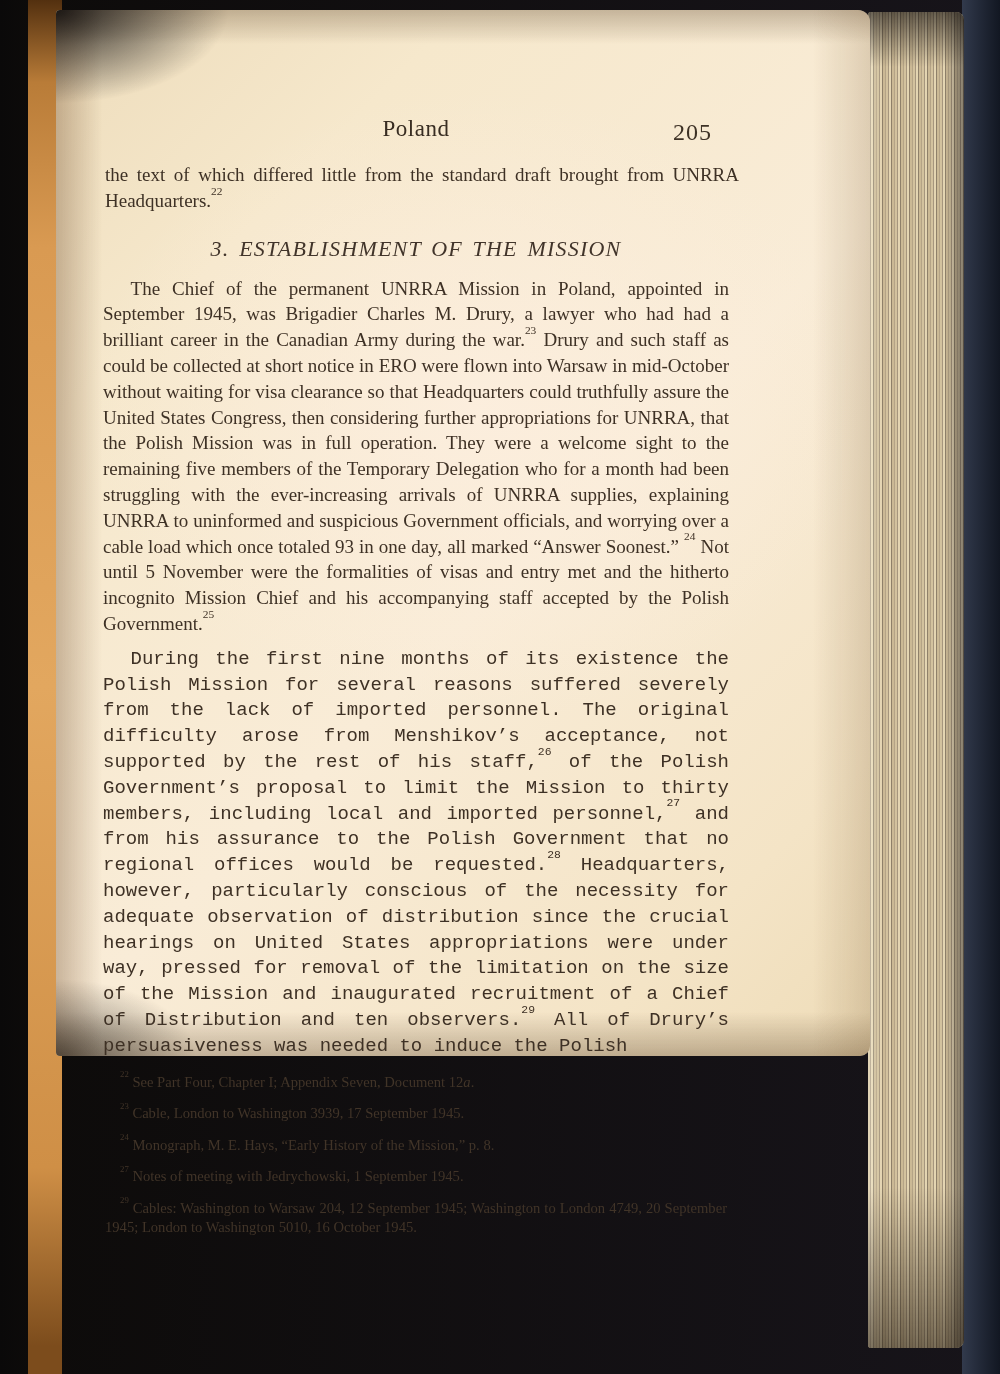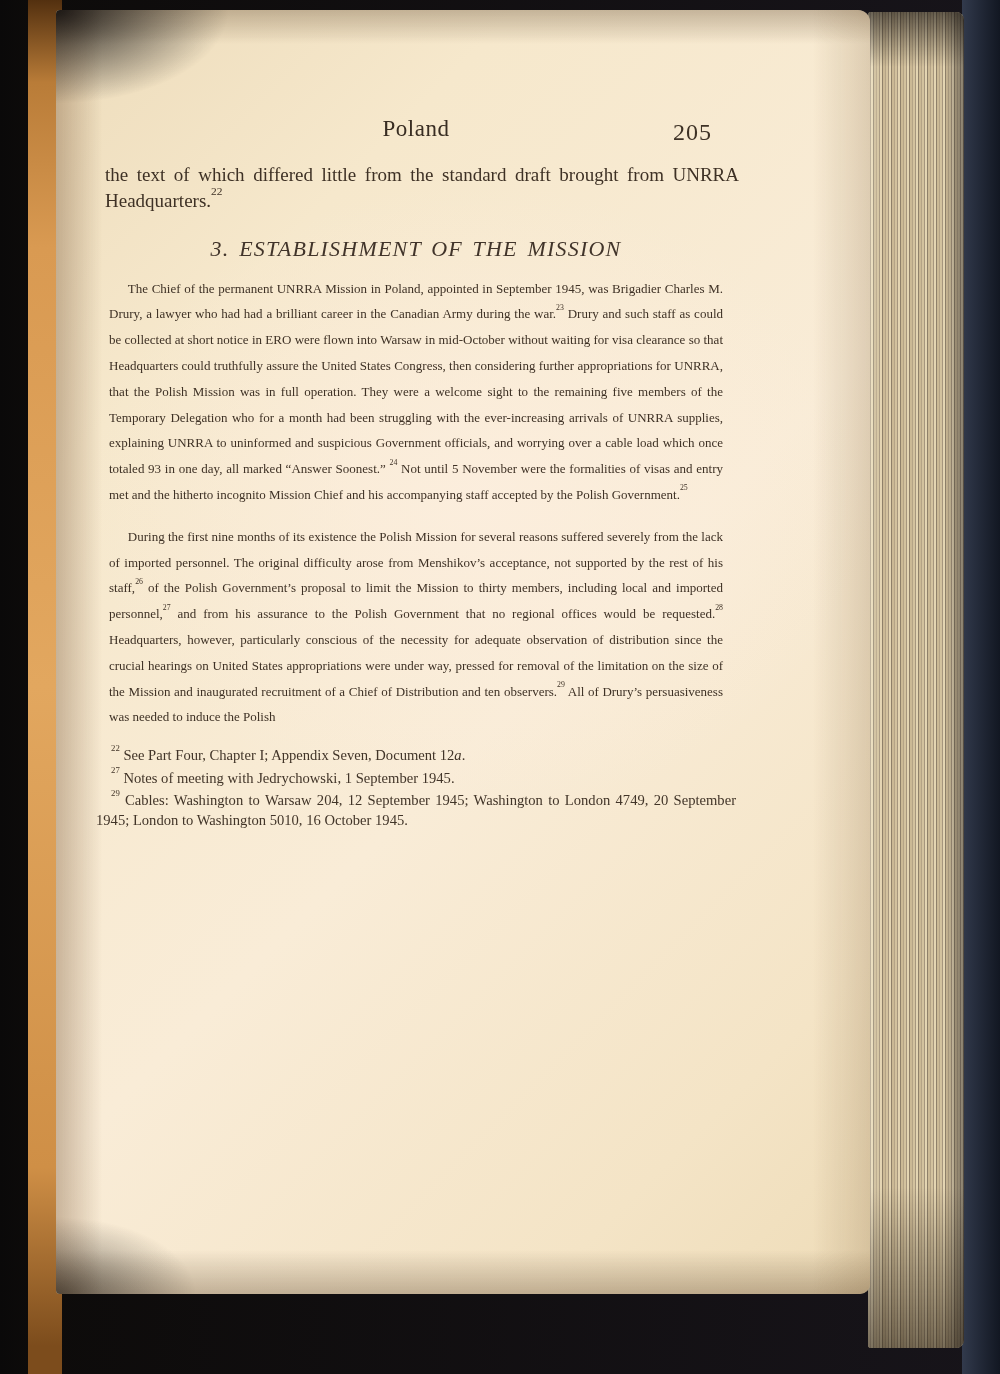--- a/index.html
+++ b/index.html
@@ -28,21 +28,21 @@
     border-radius:3px 8px 8px 3px;
   }
   .fore-edge::after{
     content:"";position:absolute;inset:0;border-radius:inherit;
     background:
       linear-gradient(180deg,rgba(20,16,14,0.6) 0%,rgba(20,16,14,0) 55px,rgba(0,0,0,0) 88%,rgba(35,26,16,0.55) 100%),
       linear-gradient(90deg,rgba(255,250,232,0.35) 0%,rgba(255,250,232,0) 14px,rgba(0,0,0,0) 80%,rgba(15,15,20,0.45) 100%);
   }
   
   .page{
-    position:absolute;left:56px;top:10px;width:814px;height:1284px;
+    position:absolute;left:56px;top:10px;width:814px;height:1046px;
     background:
       radial-gradient(ellipse 520px 420px at 52% 38%,rgba(252,238,222,0.9),rgba(252,238,222,0) 75%),
       linear-gradient(135deg,#eddcbb 0%,#f6e8cc 22%,#f9ecd7 55%,#f4e4c6 84%,#eedcb8 100%);
     border-radius:4px 12px 10px 4px;
   }
   .page::before{ 
     content:"";position:absolute;inset:0;border-radius:inherit;pointer-events:none;
     background:
       radial-gradient(ellipse 240px 130px at 0% 0%,rgba(5,4,6,0.85),rgba(5,4,6,0) 72%),
       radial-gradient(ellipse 200px 110px at 0% 100%,rgba(12,9,6,0.55),rgba(12,9,6,0) 70%),
@@ -62,31 +62,31 @@
     position:absolute;right:27px;top:3px;font-size:24px;letter-spacing:1px;color:#3e3226;
   }
   .intro{
     margin:14px 0 0 12px;font-size:19px;line-height:25.8px;text-align:justify;
   }
   .section-heading{
     margin-top:22px;text-align:center;font-style:italic;font-size:22px;
     letter-spacing:1.2px;word-spacing:3px;color:#41342a;
   }
   .para{
-    margin:16px;font-size:13px;line-height:25.8px;text-align:justify;text-indent:1.45em;
+    margin:10px;font-size:19px;line-height:25.8px;text-align:justify;text-indent:1.45em;
   }
   .para.first{margin-top:14px;}
-  .para.second{margin-top:6px;}
+  .para.second{margin-top:6px;font-family:Liberation Mono, monospace;}
   sup{
     font-size:60%;line-height:0;position:relative;top:-0.42em;letter-spacing:0;
   }
   .footnotes{
     margin-top:13px;font-size:14.6px;line-height:19.6px;color:#413428;
   }
-  .footnote-line{margin:3px;text-indent:15px;text-align:justify;}
+  .footnote-line{margin:12px;text-indent:15px;text-align:justify;}
   .fn-pair{position:relative;}
   .fn-second{margin-left:248px;}
 </style>
 </head>
 <body>
 
 <div class="photo">
 
   <div class="gutter-strip"></div>
   <div class="cover"></div>
@@ -103,19 +103,21 @@
       <p class="intro"><span>the text of which differed little from the standard draft brought from UNRRA Headquarters.</span><sup>22</sup></p>
 
       <div class="section-heading">3. ESTABLISHMENT OF THE MISSION</div>
 
       <p class="para first"><span>The Chief of the permanent UNRRA Mission in Poland, appointed in September 1945, was Brigadier Charles M. Drury, a lawyer who had had a brilliant career in the Canadian Army during the war.</span><sup>23</sup><span> Drury and such staff as could be collected at short notice in ERO were flown into Warsaw in mid-October without waiting for visa clearance so that Headquarters could truthfully assure the United States Congress, then considering further appropriations for UNRRA, that the Polish Mission was in full operation. They were a welcome sight to the remaining five members of the Temporary Delegation who for a month had been struggling with the ever-increasing arrivals of UNRRA supplies, explaining UNRRA to uninformed and suspicious Government officials, and worrying over a cable load which once totaled 93 in one day, all marked “Answer Soonest.” </span><sup>24</sup><span> Not until 5 November were the formalities of visas and entry met and the hitherto incognito Mission Chief and his accompanying staff accepted by the Polish Government.</span><sup>25</sup></p>
 
       <p class="para second"><span>During the first nine months of its existence the Polish Mission for several reasons suffered severely from the lack of imported personnel. The original difficulty arose from Menshikov’s acceptance, not supported by the rest of his staff,</span><sup>26</sup><span> of the Polish Government’s proposal to limit the Mission to thirty members, including local and imported personnel,</span><sup>27</sup><span> and from his assurance to the Polish Government that no regional offices would be requested.</span><sup>28</sup><span> Headquarters, however, particularly conscious of the necessity for adequate observation of distribution since the crucial hearings on United States appropriations were under way, pressed for removal of the limitation on the size of the Mission and inaugurated recruitment of a Chief of Distribution and ten observers.</span><sup>29</sup><span> All of Drury’s persuasiveness was needed to induce the Polish</span></p>
 
       <div class="footnotes">
         <p class="footnote-line"><sup>22</sup><span> See Part Four, Chapter I; Appendix Seven, Document 12</span><span style="font-style: italic;">a</span><span>.</span></p>
+        <p class="footnote-line"><sup>23</sup><span> Cable, London to Washington 3939, 17 September 1945.</span></p>
+        <p class="footnote-line"><sup>24</sup><span> Monograph, M. E. Hays, “Early History of the Mission,” p. 8.</span></p>
         <p class="footnote-line"><sup>27</sup><span> Notes of meeting with Jedrychowski, 1 September 1945.</span></p>
         <p class="footnote-line"><sup>29</sup><span> Cables: Washington to Warsaw 204, 12 September 1945; Washington to London 4749, 20 September 1945; London to Washington 5010, 16 October 1945.</span></p>
       </div>
 
     </div>
   </div>
 </div>
 
 </body></html>

